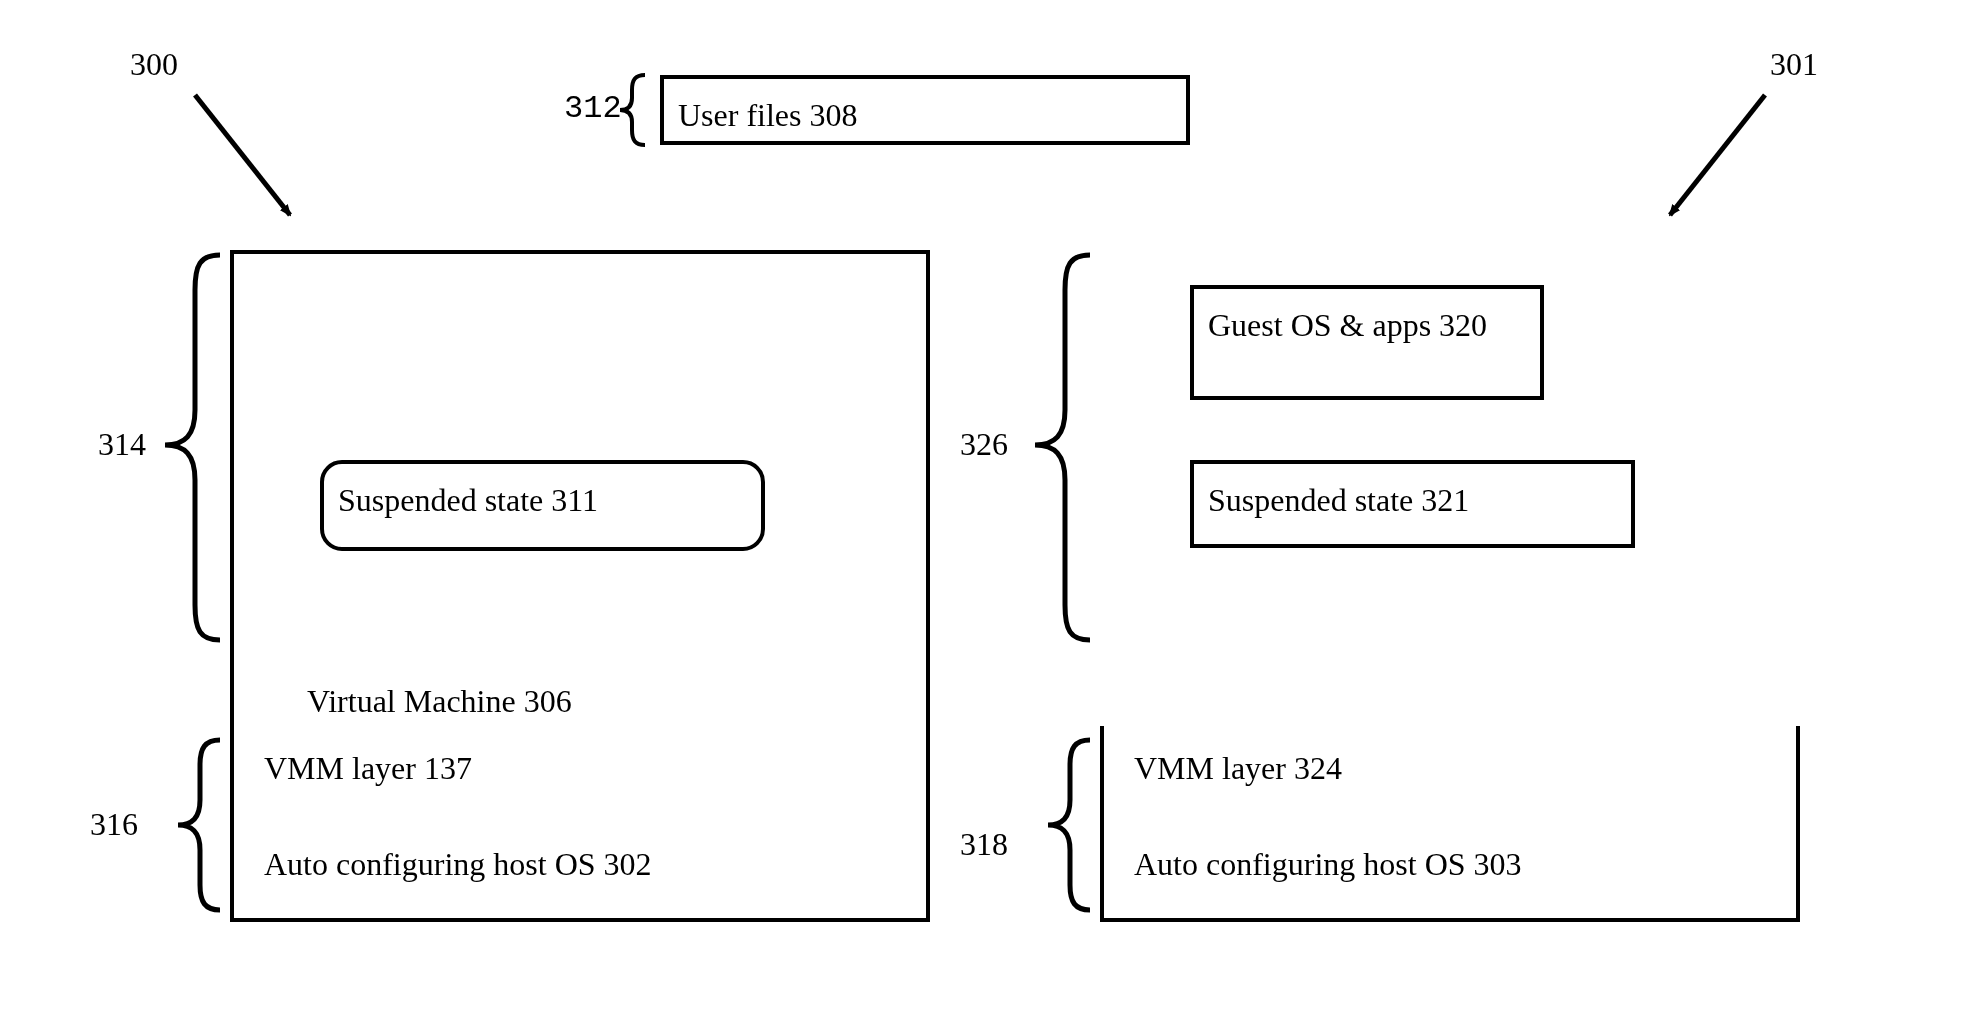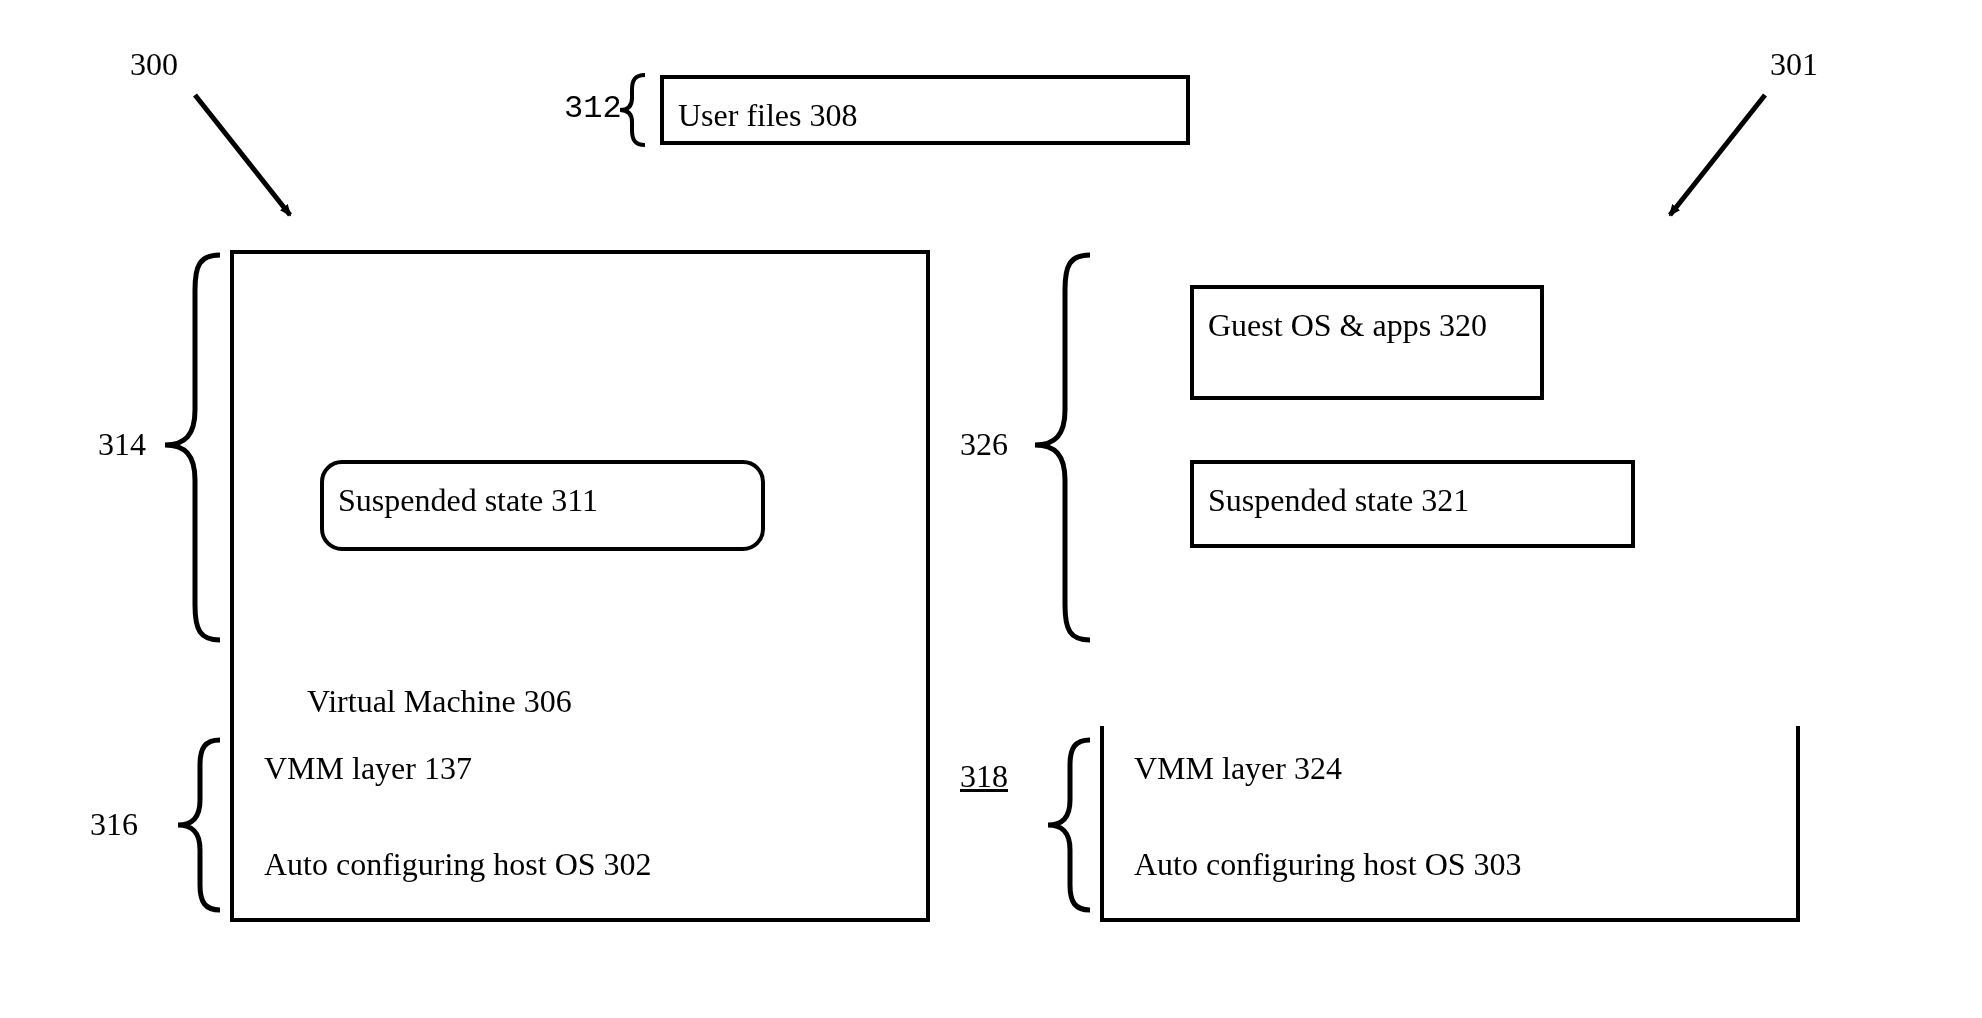--- a/index.html
+++ b/index.html
@@ -93,21 +93,21 @@
              L 1070 885
              C 1070 902, 1075 910, 1090 910" fill="none" stroke="#000" stroke-width="5"></path>
   </svg>
 
   <div class="label" style="left:130px; top:45px;">300</div>
   <div class="label" style="left:1770px; top:45px;">301</div>
   <div class="label" style="left:564px; top:90px;font-family:Liberation Mono, monospace;">312</div>
   <div class="label" style="left:98px; top:425px;">314</div>
   <div class="label" style="left:90px; top:805px;">316</div>
   <div class="label" style="left:960px; top:425px;">326</div>
-  <div class="label" style="left:960px; top:757px;text-decoration:underline;">318</div>
+  <div class="label" style="left:960px; top:825px;">318</div>
 
   <div class="box" style="left:660px; top:75px; width:530px; height:70px;">
     <span>User files 308</span>
   </div>
 
   <div class="box" style="left:230px; top:250px; width:700px; height:480px; padding:0;">
     <div class="label" style="left:30px; bottom:6px; position:absolute;margin-left:43px;">Virtual Machine 306</div>
   </div>
 
 

